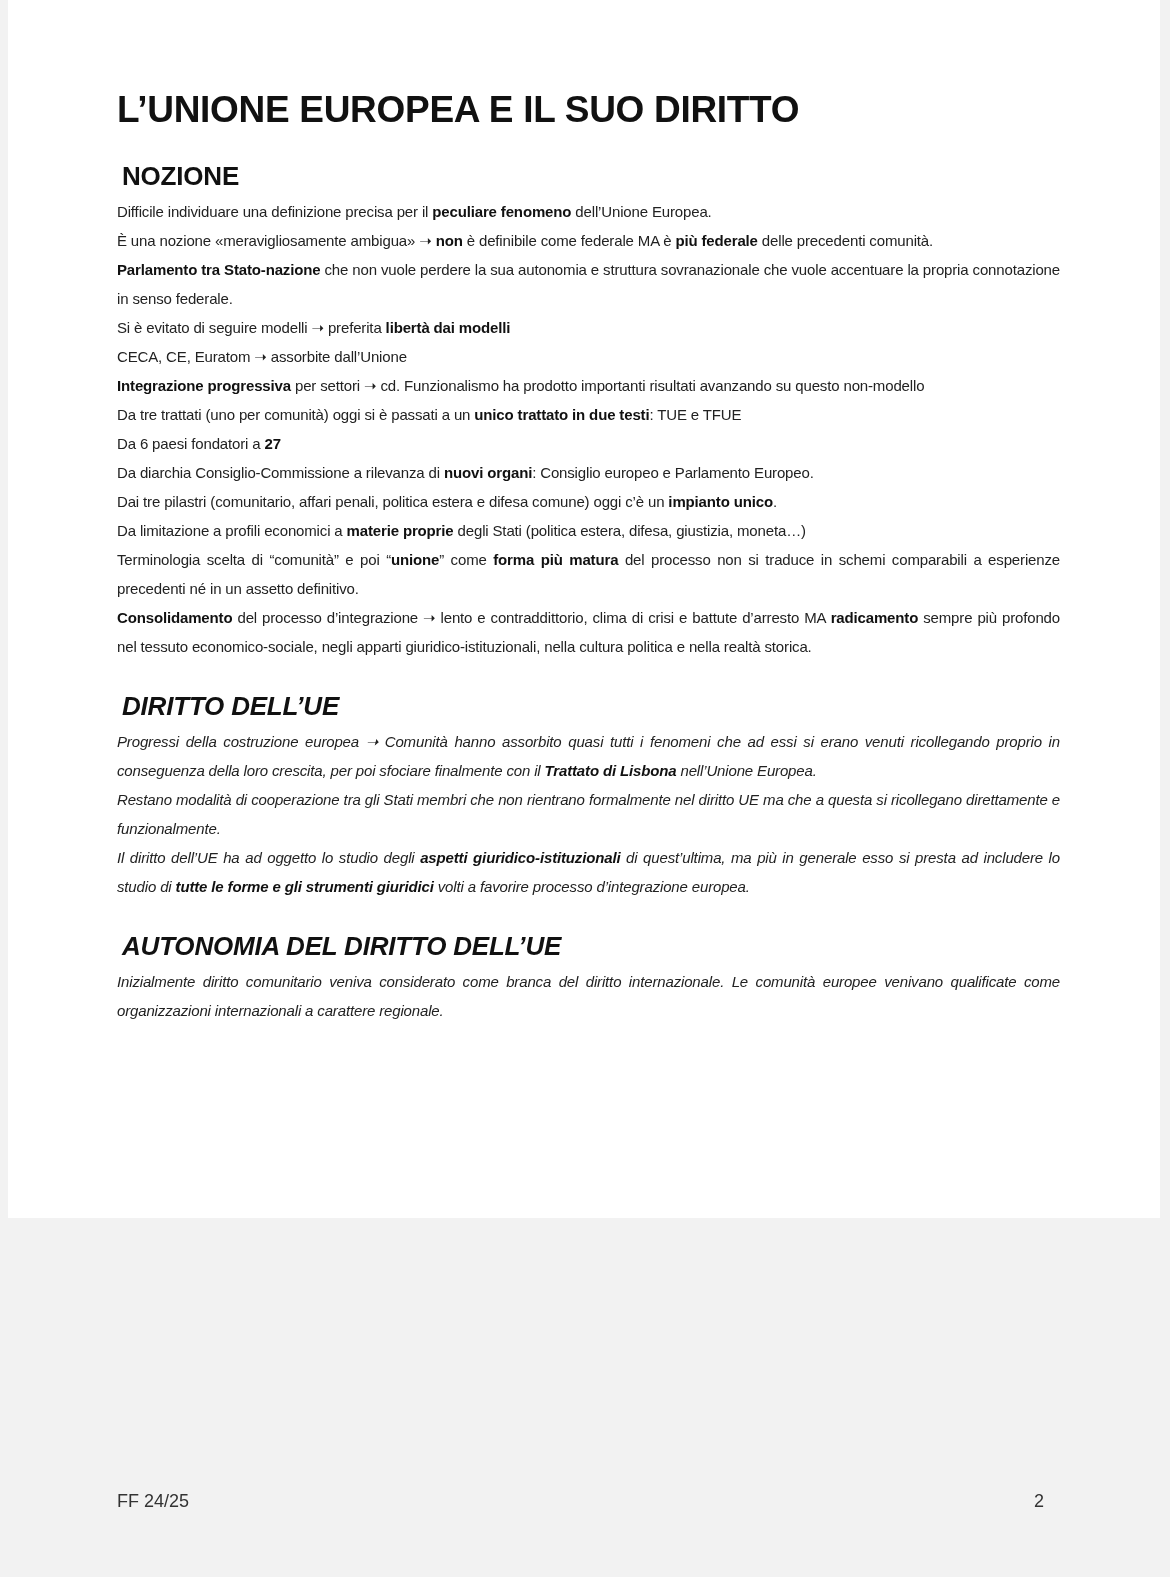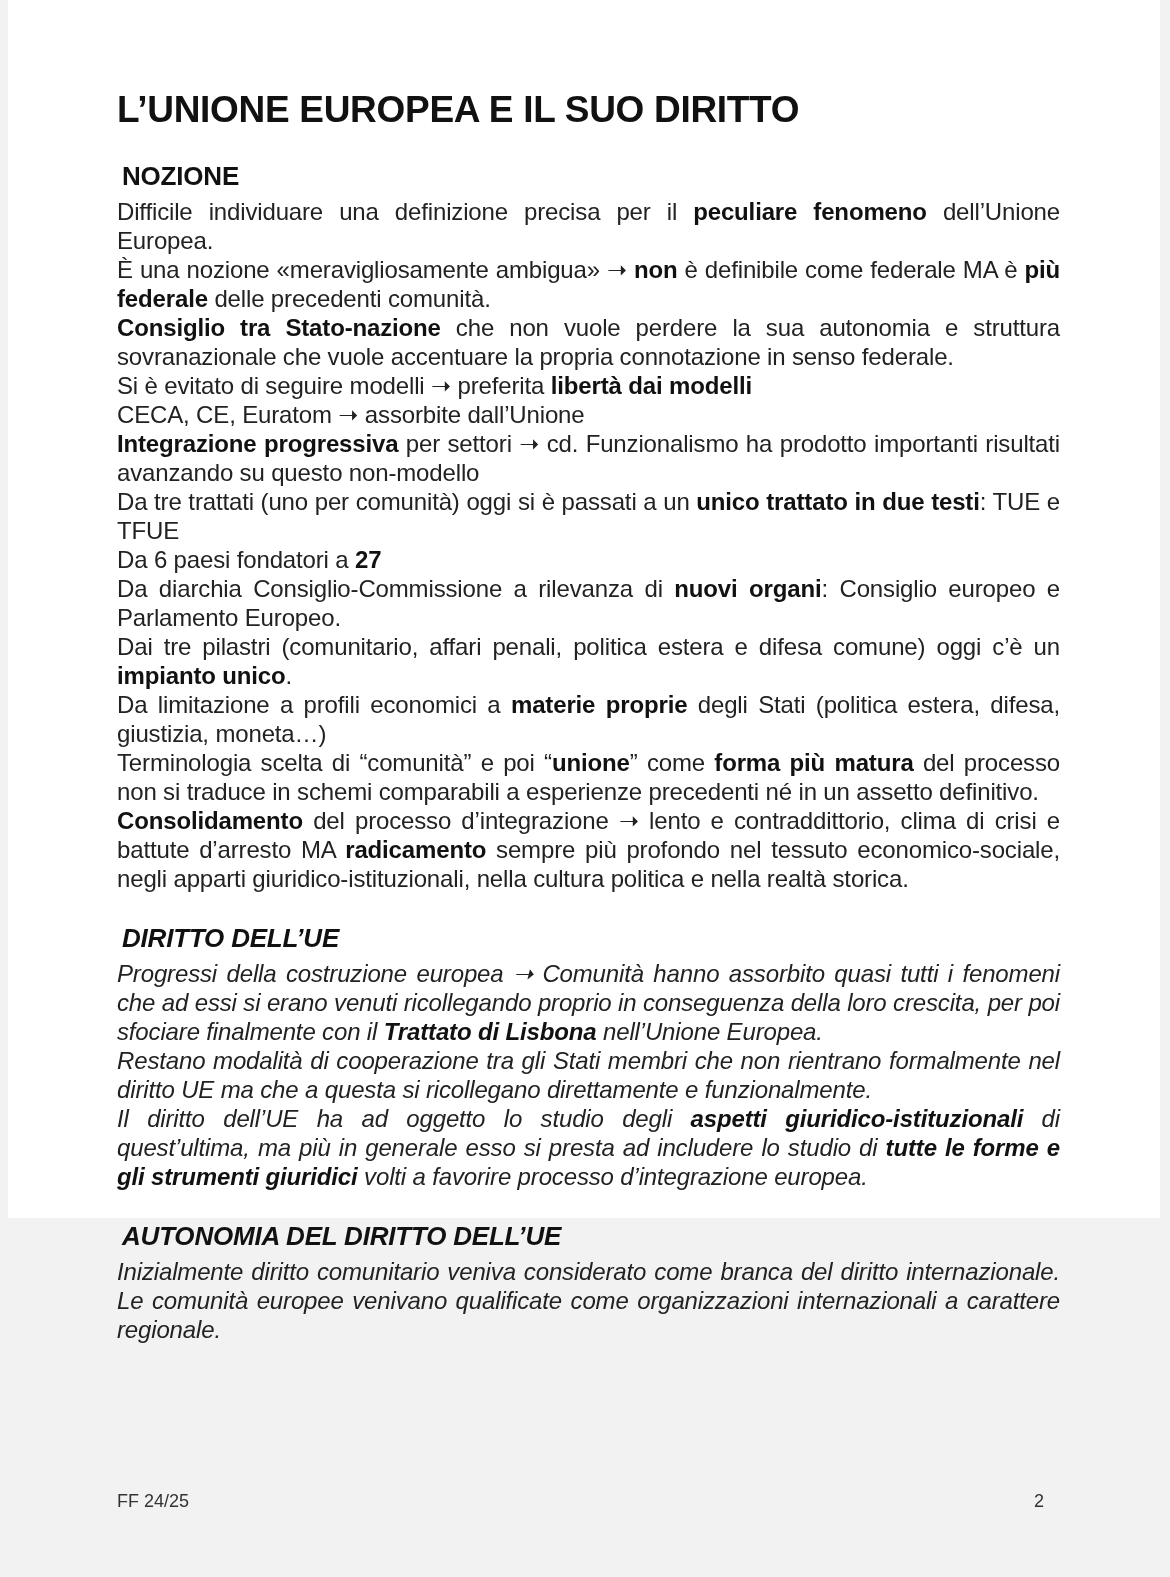--- a/index.html
+++ b/index.html
@@ -17,40 +17,40 @@
     margin:0; font-size:37px; font-weight:bold; letter-spacing:-0.3px;
     line-height:44px; color:#111;
   }
   h2 {
     margin:5px; font-size:26px; font-weight:bold; line-height:32px; color:#111;
     letter-spacing:-0.2px;
   }
   .sec1 { margin-top:28px; }
   .sec { margin-top:29px;font-style:italic; }
   p {
-    margin:0; font-size:24px; line-height:29px; text-align:justify;
+    margin:0; font-size:15px; line-height:29px; text-align:justify;
     color:#222; letter-spacing:-0.15px;
   }
   b { font-weight:bold; color:#111; }
   .footer-left { position:absolute; left:109px; top:1491px; font-size:18px; color:#333; }
   .footer-right { position:absolute; right:116px; top:1491px; font-size:18px; color:#333; }
 </style>
 </head>
 <body>
 
 <div class="page">
   <div class="content">
     <h1>L’UNIONE EUROPEA E IL SUO DIRITTO</h1>
 
     <section class="sec1">
       <h2>NOZIONE</h2>
       <div class="paras">
           <p><span>Difficile individuare una definizione precisa per il </span><b>peculiare fenomeno</b><span> dell’Unione Europea.</span></p>
           <p><span>È una nozione «meravigliosamente ambigua» ➝ </span><b>non</b><span> è definibile come federale MA è </span><b>più federale</b><span> delle precedenti comunità.</span></p>
-          <p><b>Consiglio tra Stato-nazione</b><span> che non vuole perdere la sua autonomia e struttura sovranazionale che vuole accentuare la propria connotazione in senso federale.</span></p>
+          <p><b>Parlamento tra Stato-nazione</b><span> che non vuole perdere la sua autonomia e struttura sovranazionale che vuole accentuare la propria connotazione in senso federale.</span></p>
           <p><span>Si è evitato di seguire modelli ➝ preferita </span><b>libertà dai modelli</b></p>
           <p><span>CECA, CE, Euratom ➝ assorbite dall’Unione</span></p>
           <p><b>Integrazione progressiva</b><span> per settori ➝ cd. Funzionalismo ha prodotto importanti risultati avanzando su questo non-modello</span></p>
           <p><span>Da tre trattati (uno per comunità) oggi si è passati a un </span><b>unico trattato in due testi</b><span>: TUE e TFUE</span></p>
           <p><span>Da 6 paesi fondatori a </span><b>27</b></p>
           <p><span>Da diarchia Consiglio-Commissione a rilevanza di </span><b>nuovi organi</b><span>: Consiglio europeo e Parlamento Europeo.</span></p>
           <p><span>Dai tre pilastri (comunitario, affari penali, politica estera e difesa comune) oggi c’è un </span><b>impianto unico</b><span>.</span></p>
           <p><span>Da limitazione a profili economici a </span><b>materie proprie</b><span> degli Stati (politica estera, difesa, giustizia, moneta…)</span></p>
           <p><span>Terminologia scelta di “comunità” e poi “</span><b>unione</b><span>” come </span><b>forma più matura</b><span> del processo non si traduce in schemi comparabili a esperienze precedenti né in un assetto definitivo.</span></p>
           <p><b>Consolidamento</b><span> del processo d’integrazione ➝  lento e contraddittorio, clima di crisi e battute d’arresto MA </span><b>radicamento</b><span> sempre più profondo nel tessuto economico-sociale, negli apparti giuridico-istituzionali, nella cultura politica e nella realtà storica.</span></p>

